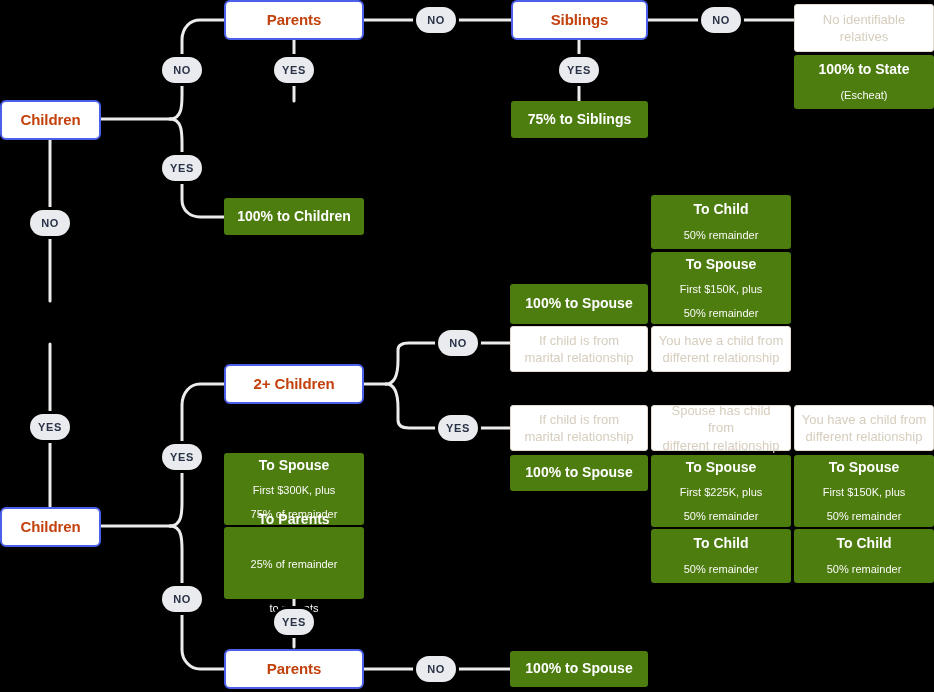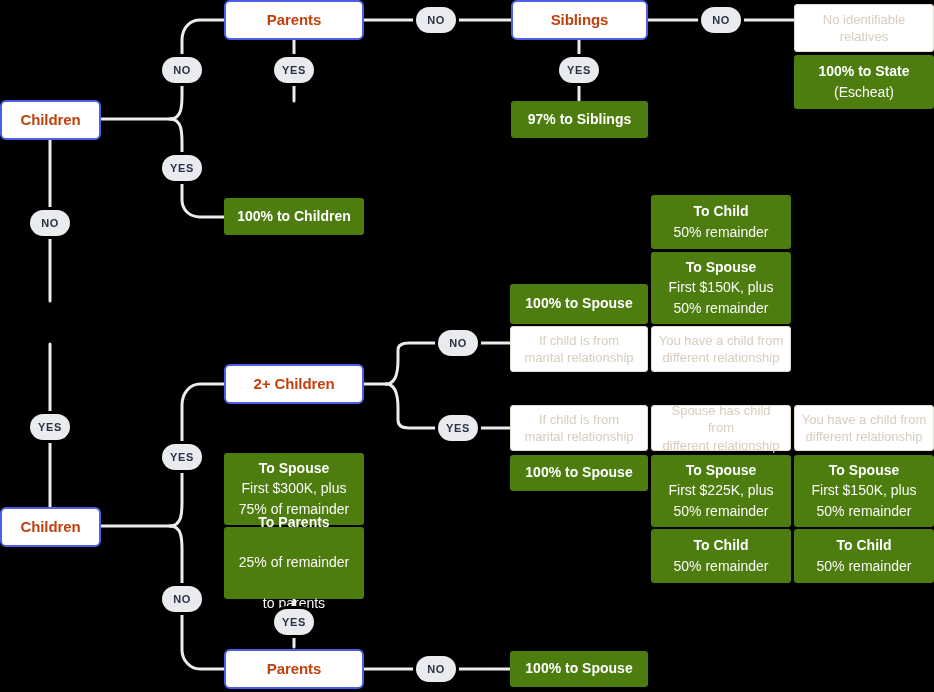--- a/index.html
+++ b/index.html
@@ -61,23 +61,23 @@
     color: #ffffff;
     padding: 6px 8px;
   }
   .outcome .t1 {
     font-weight: bold;
     font-size: 14px;
     white-space: nowrap;
   }
   .outcome .t2 {
     font-weight: normal;
-    font-size: 14px;
+    font-size: 11px;
     color: #fbfaf8;
-    margin-top: 3px;
+    margin-top: 10px;
     white-space: nowrap;
   }
 
   
   .note {
     background: #ffffff;
     border: 1px solid #e3dccf;
     border-radius: 3px;
     color: #d6cdbd;
     font-size: 13px;
@@ -171,21 +171,21 @@
     <span>No identifiable relatives</span>
   </div>
 
   <div class="node outcome" style="left:794px; top:55px; width:140px; height:54px;">
     <span class="t1">100% to State</span>
     <span class="t2">(Escheat)</span>
   </div>
 
 
   <div class="node outcome" style="left:511px; top:101px; width:137px; height:37px;">
-    <span class="t1">97% to Siblings</span>
+    <span class="t1">75% to Siblings</span>
   </div>
 
   <div class="node outcome" style="left:224px; top:198px; width:140px; height:37px;">
     <span class="t1">100% to Children</span>
   </div>
 
 
   <div class="node decision" style="left:0px; top:507px; width:101px; height:40px;">
     <span>Children</span>
   </div>

